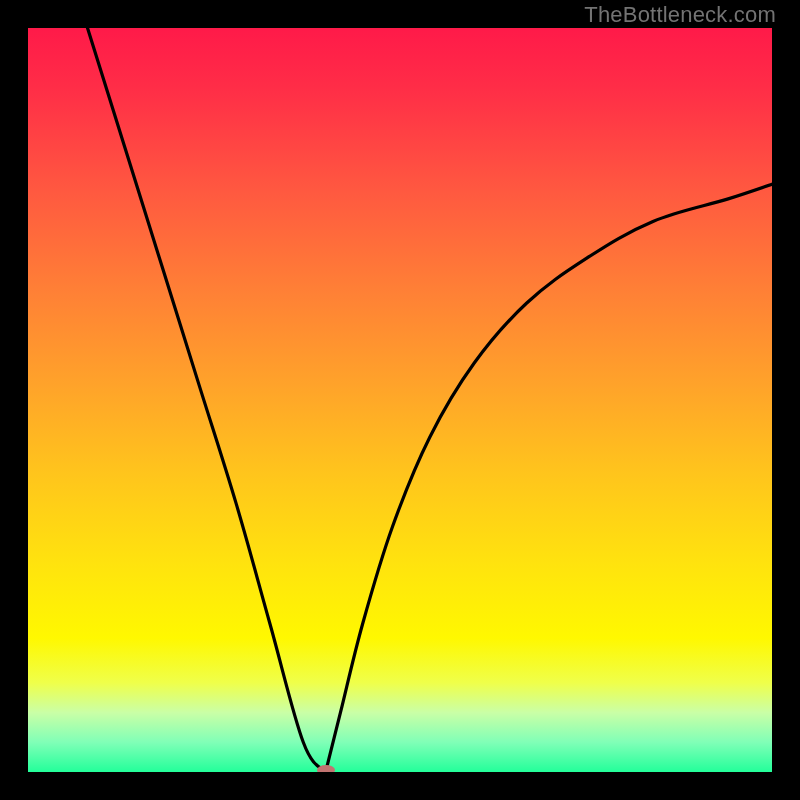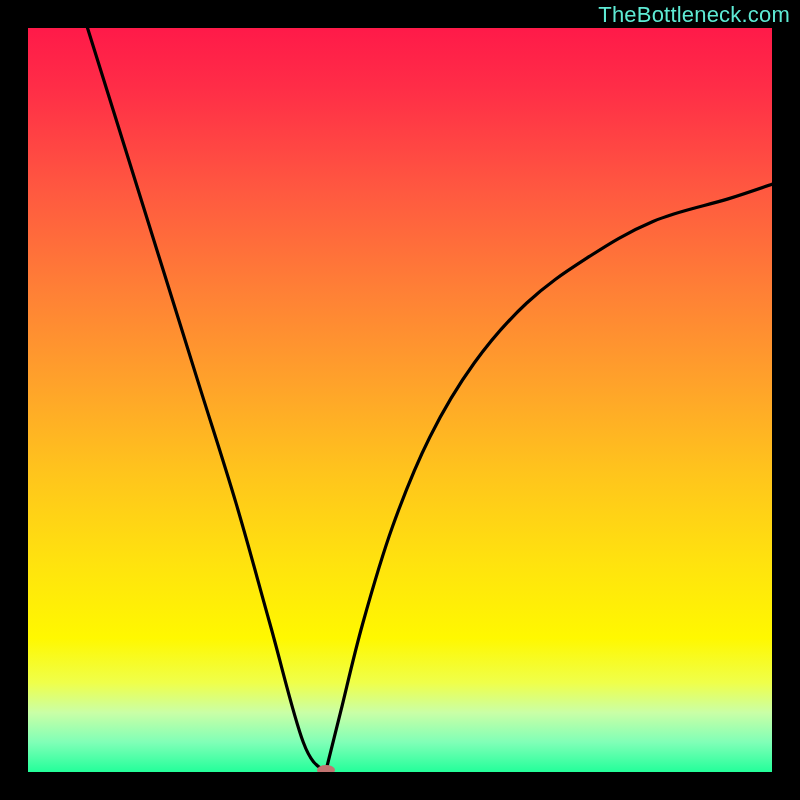--- a/index.html
+++ b/index.html
@@ -13,22 +13,22 @@
   }
   .stage {
     position: relative;
     width: 800px;
     height: 800px;
     background: #000;
   }
   .watermark {
     position: absolute;
     top: 2px;
-    right: 10px;
-    color: #5eead4;
+    right: 24px;
+    color: #737373;
     font-size: 22px;
     font-weight: 400;
     letter-spacing: 0.2px;
     user-select: none;
   }
   .plot {
     position: absolute;
     left: 28px;
     top: 28px;
     width: 744px;

